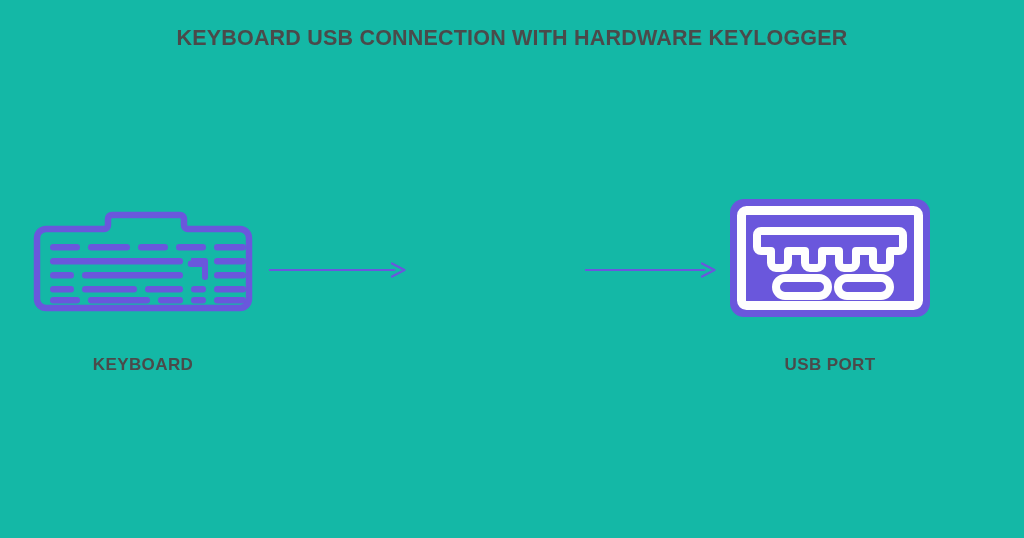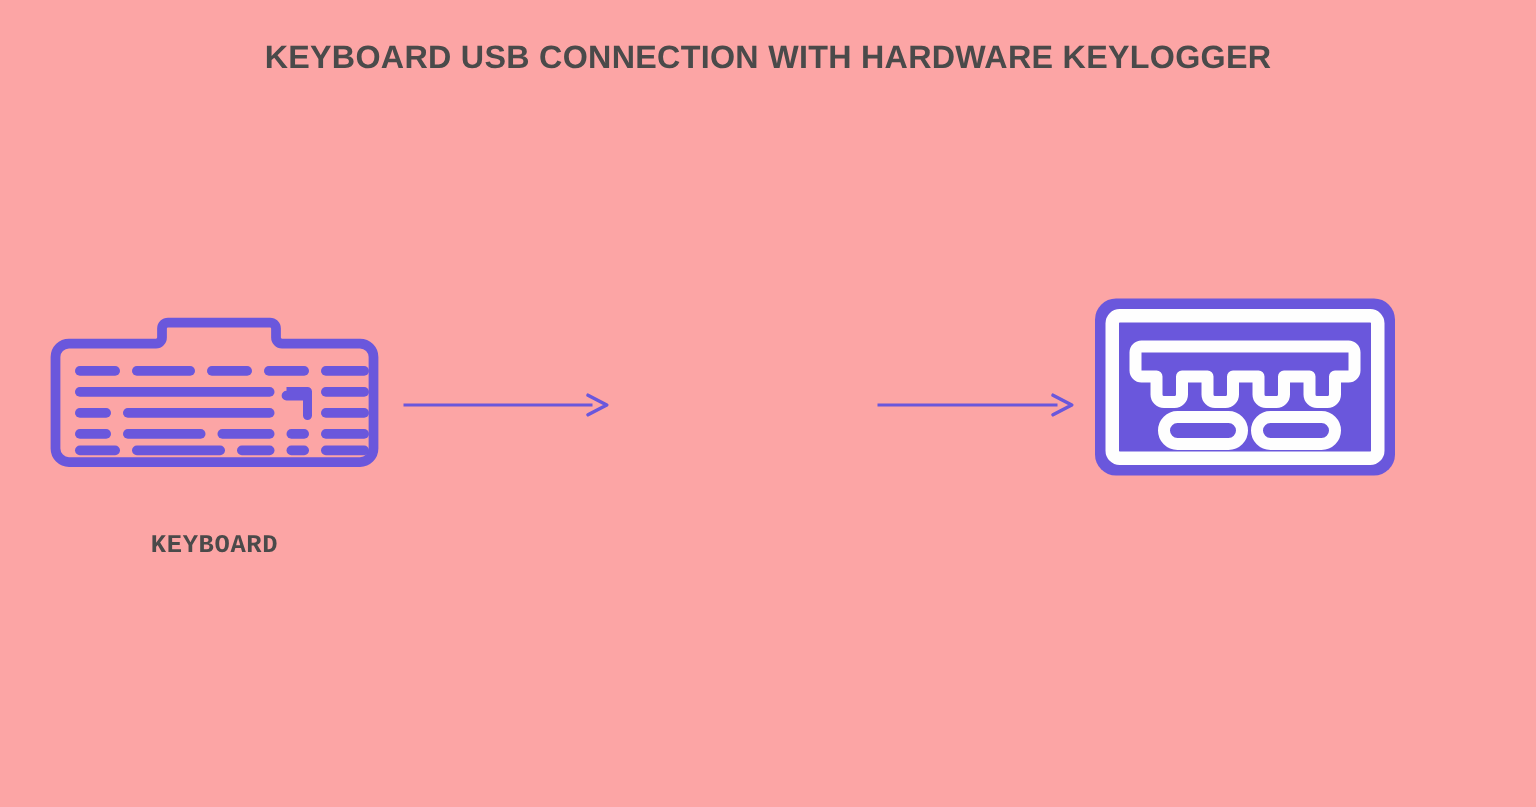--- a/index.html
+++ b/index.html
@@ -12,21 +12,21 @@
     height: 538px;
     background: #fefefe;
     font-family: "Liberation Sans", sans-serif;
     overflow: hidden;
     position: relative;
   }
   #diagram-root {
     position: relative;
     width: 1024px;
     height: 538px;
-    background: #fca5a5;
+    background: #14b8a6;
   }
   #diagram-title {
     position: absolute;
     top: 26px;
     left: 0;
     width: 1024px;
     text-align: center;
     font-size: 21.5px;
     font-weight: bold;
     letter-spacing: 0.2px;
@@ -44,21 +44,21 @@
   }
   .node-label {
     position: absolute;
     width: 100%;
     text-align: center;
     font-size: 17px;
     font-weight: bold;
     letter-spacing: 0.4px;
     color: #4a4a4a;
     white-space: nowrap;
-    font-family: Liberation Mono, monospace;
+    font-family: Liberation Sans, sans-serif;
   }
   
   #node-keyboard  { left: 28px;  top: 205px; width: 230px; height: 180px; }
   #node-keylogger { left: 368px; top: 128px; width: 256px; height: 262px; }
   #node-usbport   { left: 714px; top: 185px; width: 232px; height: 200px; }
 
   #node-keyboard .node-label  { top: 150px; }
   #node-keylogger .node-label { top: 228px; }
   #node-usbport .node-label   { top: 170px; }
 
@@ -180,15 +180,16 @@
                a5 5 0 0 1 -5 -5
                v-12
                h-10
                a4 4 0 0 1 -4 -4
                v-12
                a4 4 0 0 1 4 -4 z" fill="none" stroke="#fefefe" stroke-width="8" stroke-linejoin="round" stroke-linecap="round"></path>
 
       <rect x="62" y="93" width="52" height="18" rx="9" fill="none" stroke="#fefefe" stroke-width="8"></rect>
       <rect x="124" y="93" width="52" height="18" rx="9" fill="none" stroke="#fefefe" stroke-width="8"></rect>
     </svg>
+    <div class="node-label">USB PORT</div>
   </div>
 
 </div>
 
 </body></html>

